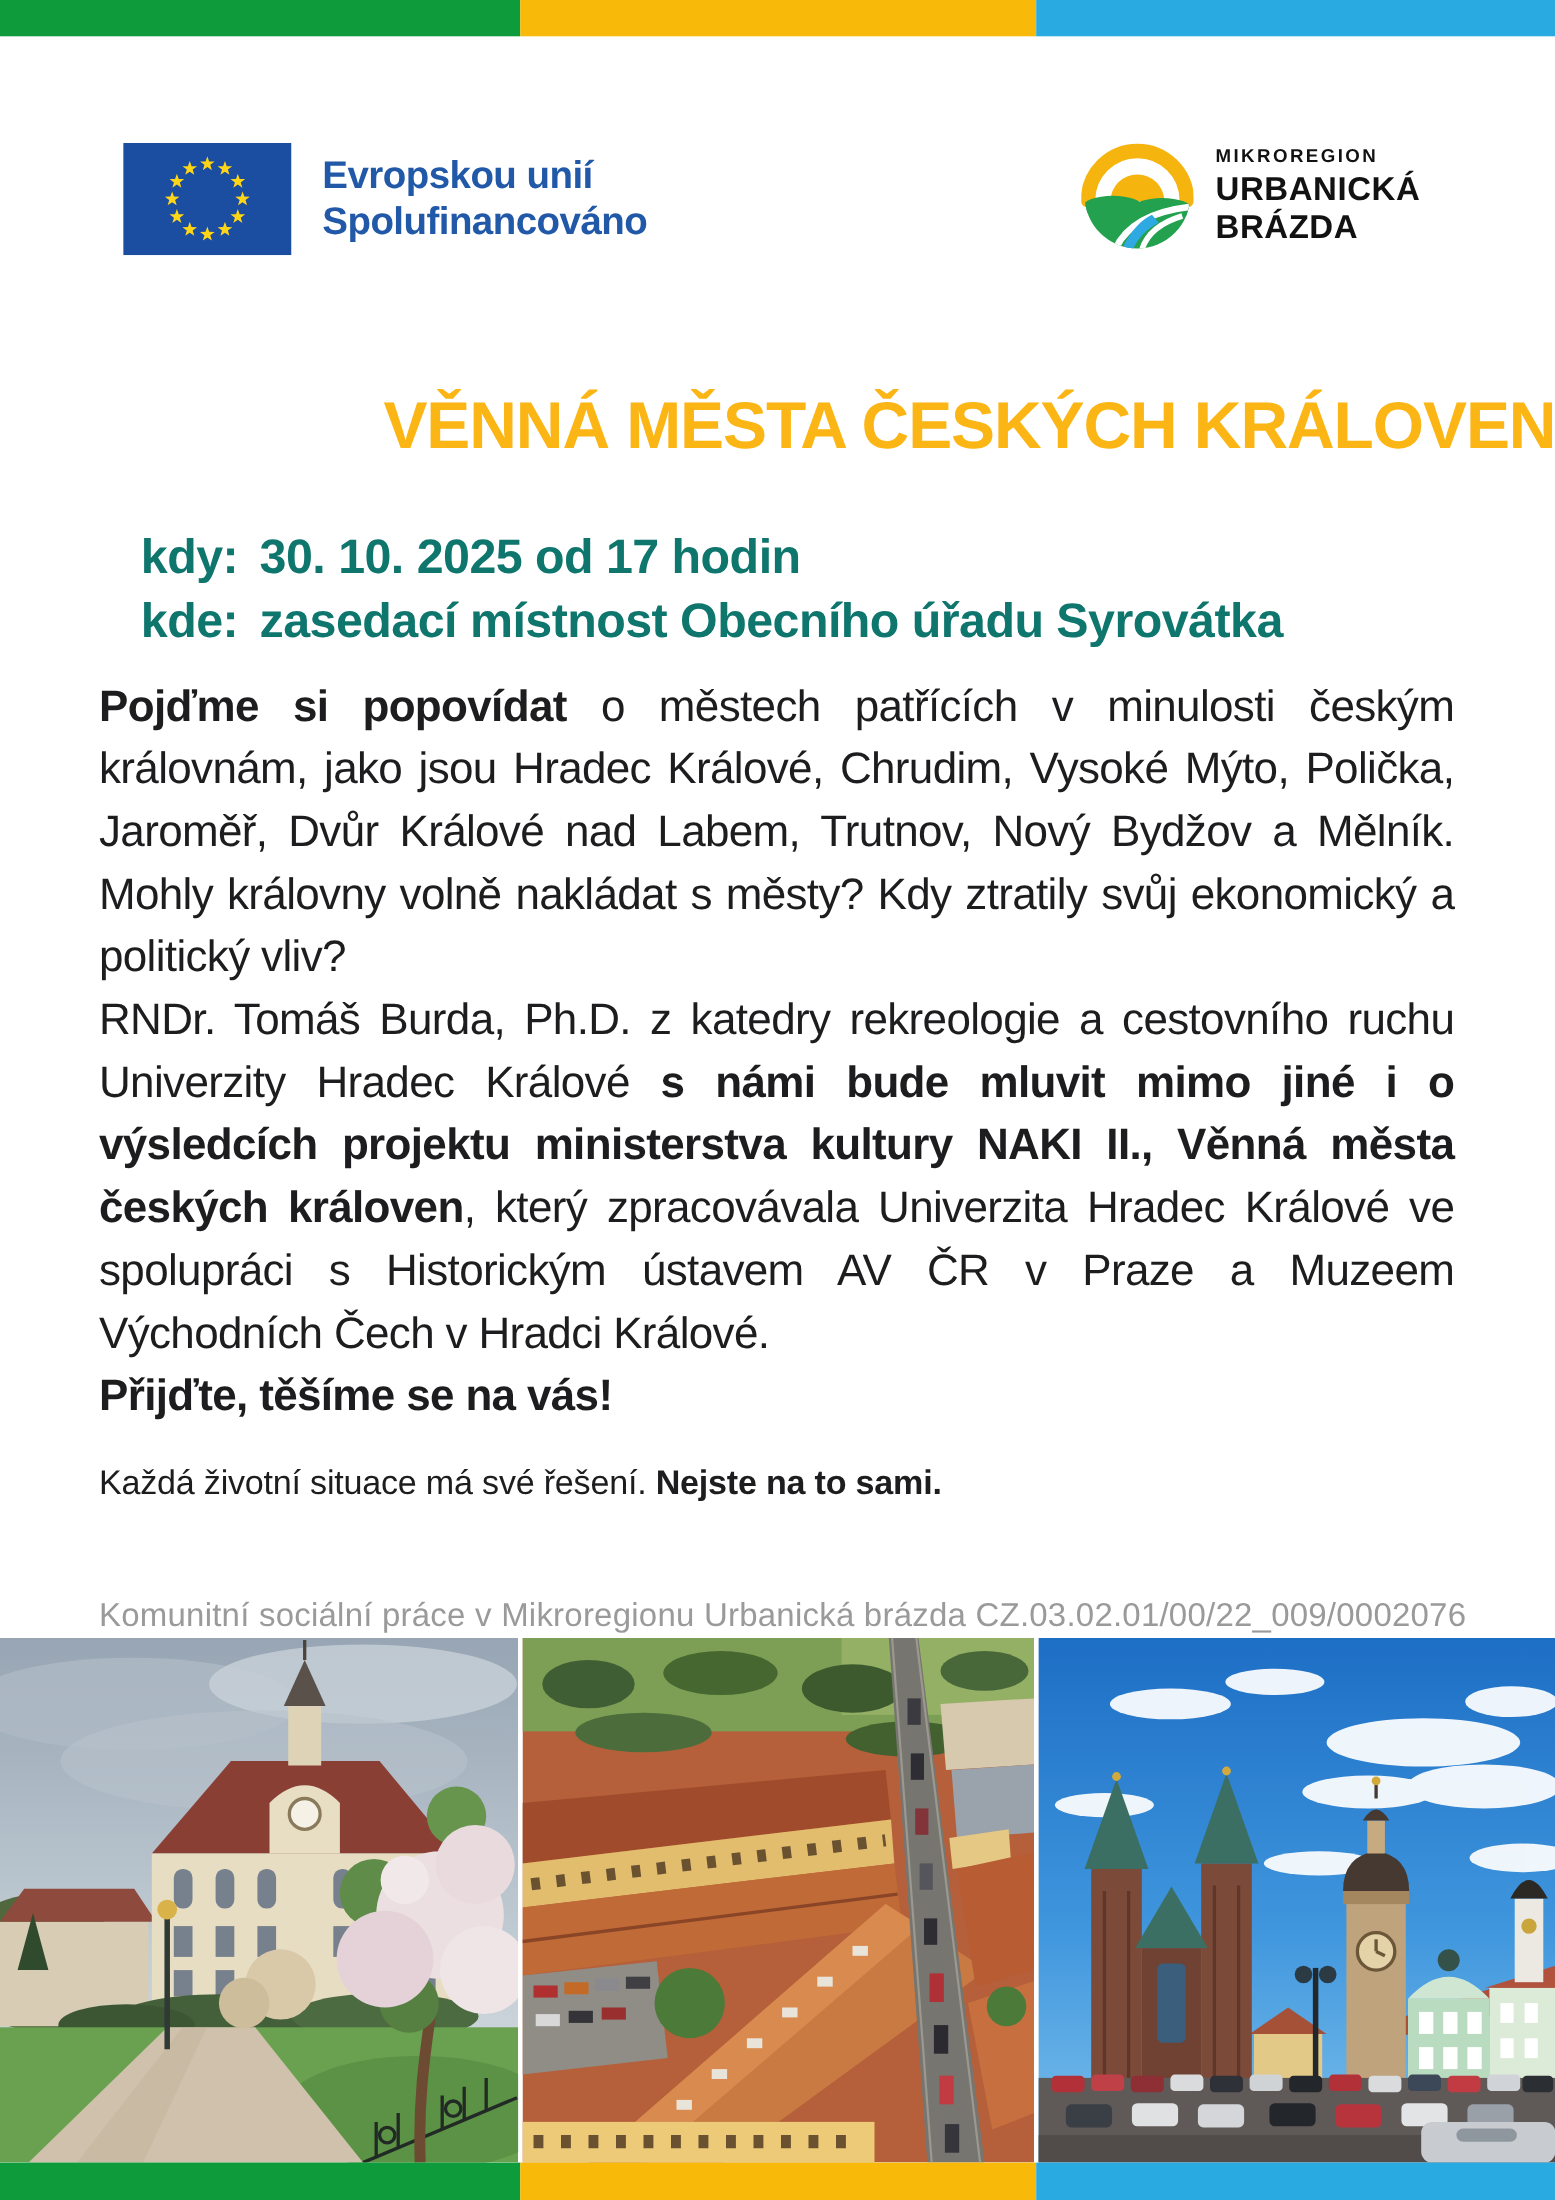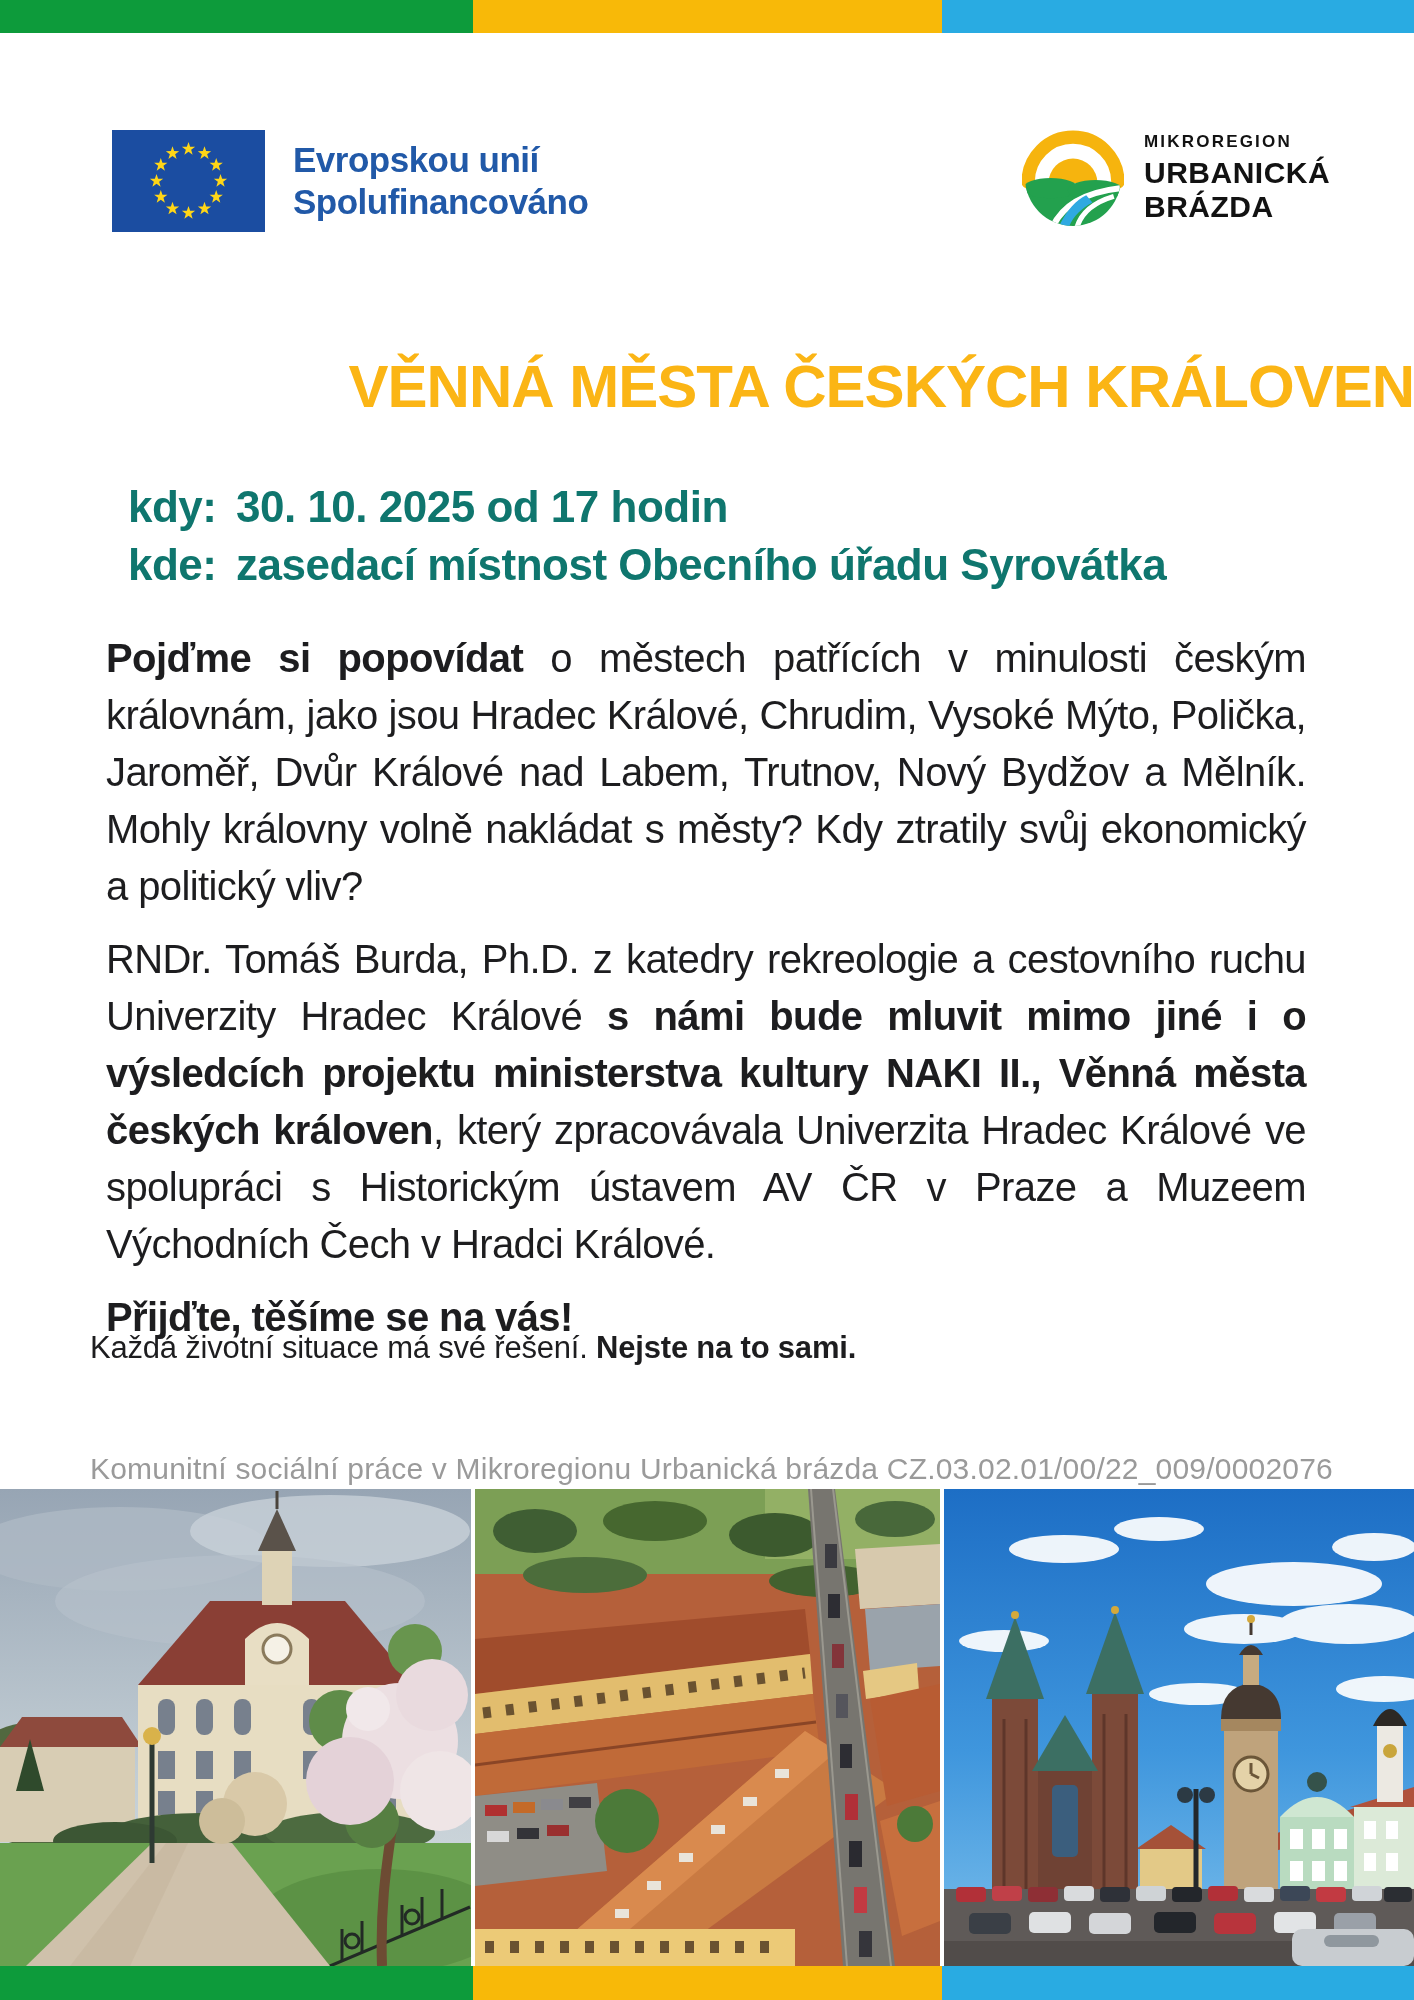--- a/index.html
+++ b/index.html
@@ -11,36 +11,36 @@
   .bars{position:absolute;left:0;width:1414px;display:flex;}
   .bars.top{top:0;height:33px;}
   .bars.bottom{top:1966px;height:34px;}
   .bar-green{width:473px;background:#0D9B3B;}
   .bar-yellow{width:469px;background:#F8B908;}
   .bar-blue{width:472px;background:#29ABE2;}
   
   .eu-logo{position:absolute;left:112px;top:130px;display:flex;align-items:center;gap:28px;}
   .eu-flag{display:block;}
   .eu-text{color:#2159A8;font-weight:700;font-size:35px;line-height:42px;letter-spacing:-0.5px;}
-  .mr-logo{position:absolute;left:1022px;top:127px;display:flex;align-items:center;gap:20px;}
+  .mr-logo{position:absolute;left:983px;top:127px;display:flex;align-items:center;gap:20px;}
   .mr-emblem{width:102px;height:102px;display:block;}
   .mr-text{color:#121212;}
   .mr-small{font-size:17px;font-weight:700;letter-spacing:2.2px;margin-bottom:4px;}
   .mr-big{font-size:30px;font-weight:700;letter-spacing:0.5px;line-height:34px;}
   
   .title{position:absolute;left:0;top:352px;width:1414px;margin:0;text-align:right;
     font-size:60px;font-weight:700;letter-spacing:-1px;color:#FBB515;white-space:nowrap;}
   
   .event{position:absolute;left:128px;top:478px;color:#0f766e;font-weight:700;
     font-size:44px;line-height:58px;letter-spacing:-0.5px;}
   .event .k{display:inline-block;width:108px;}
   
   .body{position:absolute;left:90px;top:614px;width:1232px;font-size:40px;line-height:57px;
     letter-spacing:-0.6px;text-align:justify;color:#1d1d1f;}
-  .body p{margin:16px;}
+  .body p{margin:0;}
   .b{font-weight:700;}
   
   .tagline{position:absolute;left:90px;top:1330px;font-size:31px;letter-spacing:-0.2px;color:#1d1d1f;}
   .contacts{position:absolute;left:90px;top:1388px;font-size:33px;font-weight:700;
     letter-spacing:-0.4px;color:#1CA24E;}
   .project{position:absolute;left:90px;top:1452px;font-size:30px;color:#9A9A9A;letter-spacing:0.2px;}
   
   .photos{position:absolute;left:0;top:1489px;width:1414px;height:477px;display:flex;gap:4px;background:#fff;}
   .photo{height:477px;display:block;}
   .photo svg{display:block;width:100%;height:100%;}

